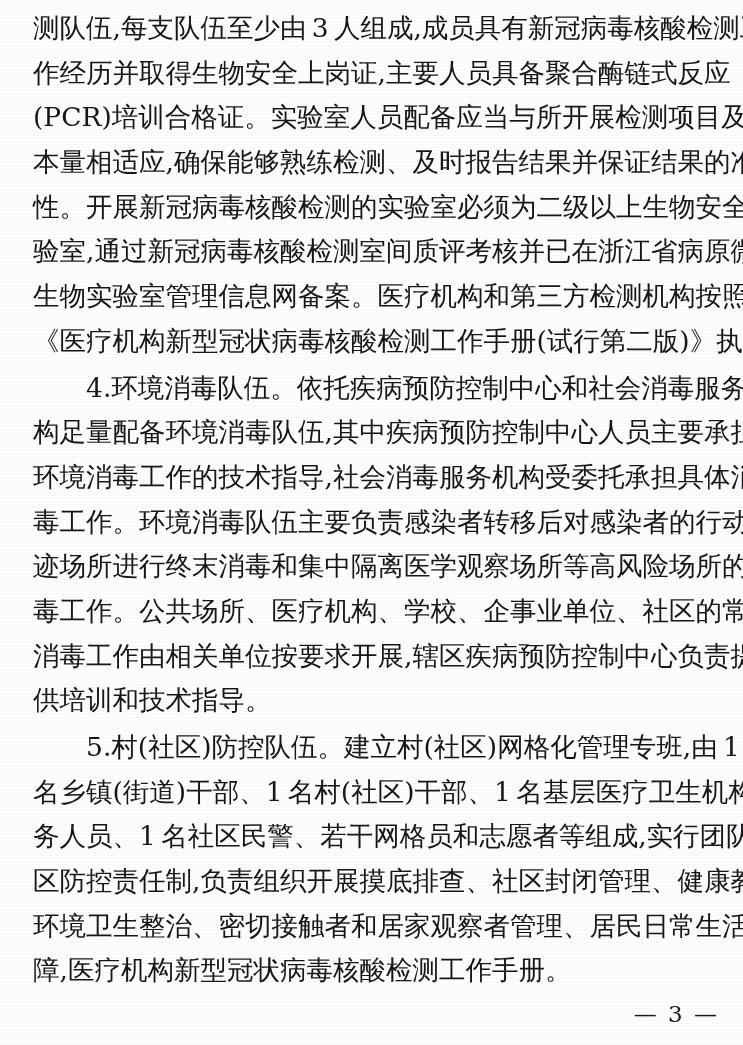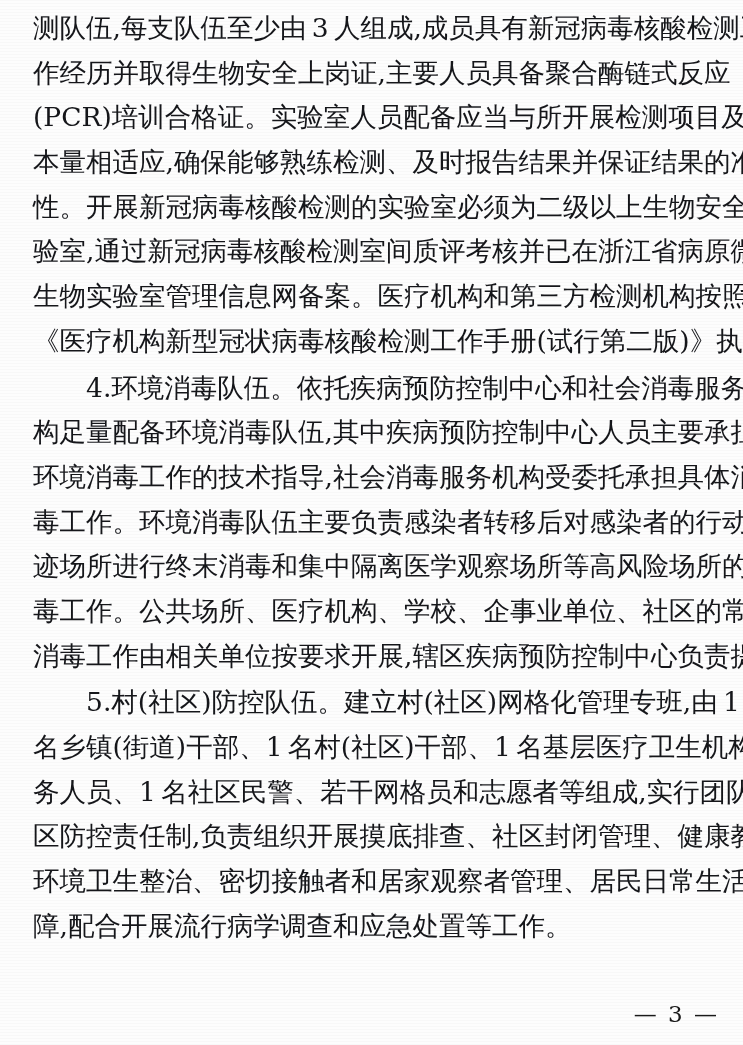--- a/index.html
+++ b/index.html
@@ -512,20 +512,21 @@
           <span>预</span>
           <span>防</span>
           <span>控</span>
           <span>制</span>
           <span>中</span>
           <span>心</span>
           <span>负</span>
           <span>责</span>
           <span>提</span>
         </div>
+        <div class="doc-line ragged">供培训和技术指导。</div>
       </div>
       <div class="para-gap"></div>
       <div class="doc-block">
         <div class="doc-line justify indent">
           <span>5</span>
           <span>.</span>
           <span>村</span>
           <span>(</span>
           <span>社</span>
           <span>区</span>
@@ -671,21 +672,21 @@
           <span>管</span>
           <span>理</span>
           <span>、</span>
           <span>居</span>
           <span>民</span>
           <span>日</span>
           <span>常</span>
           <span>生</span>
           <span>活</span>
         </div>
-        <div class="doc-line ragged">障,配合开展流行病学调查和应急处置等工作。</div>
+        <div class="doc-line ragged">障,医疗机构新型冠状病毒核酸检测工作手册。</div>
       </div>
     </div>
 
   <div id="page-number">— 3 —</div>
 
   <div id="grain"></div>
 
 </div>
 
 </body></html>

